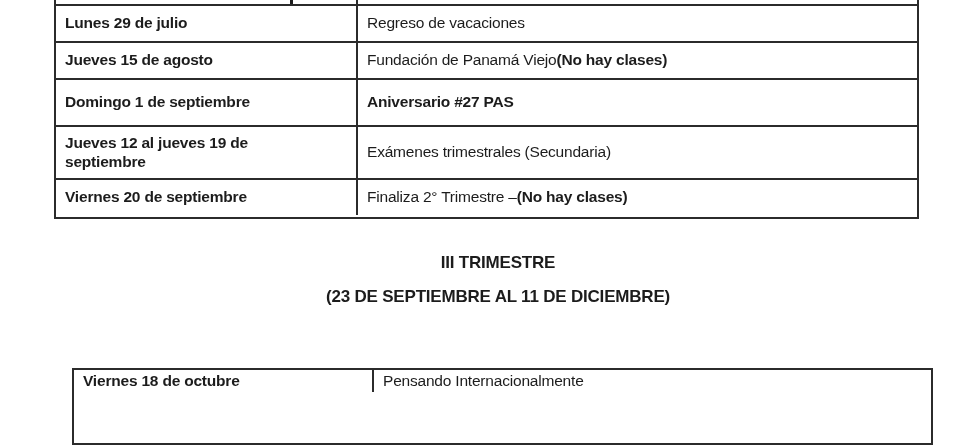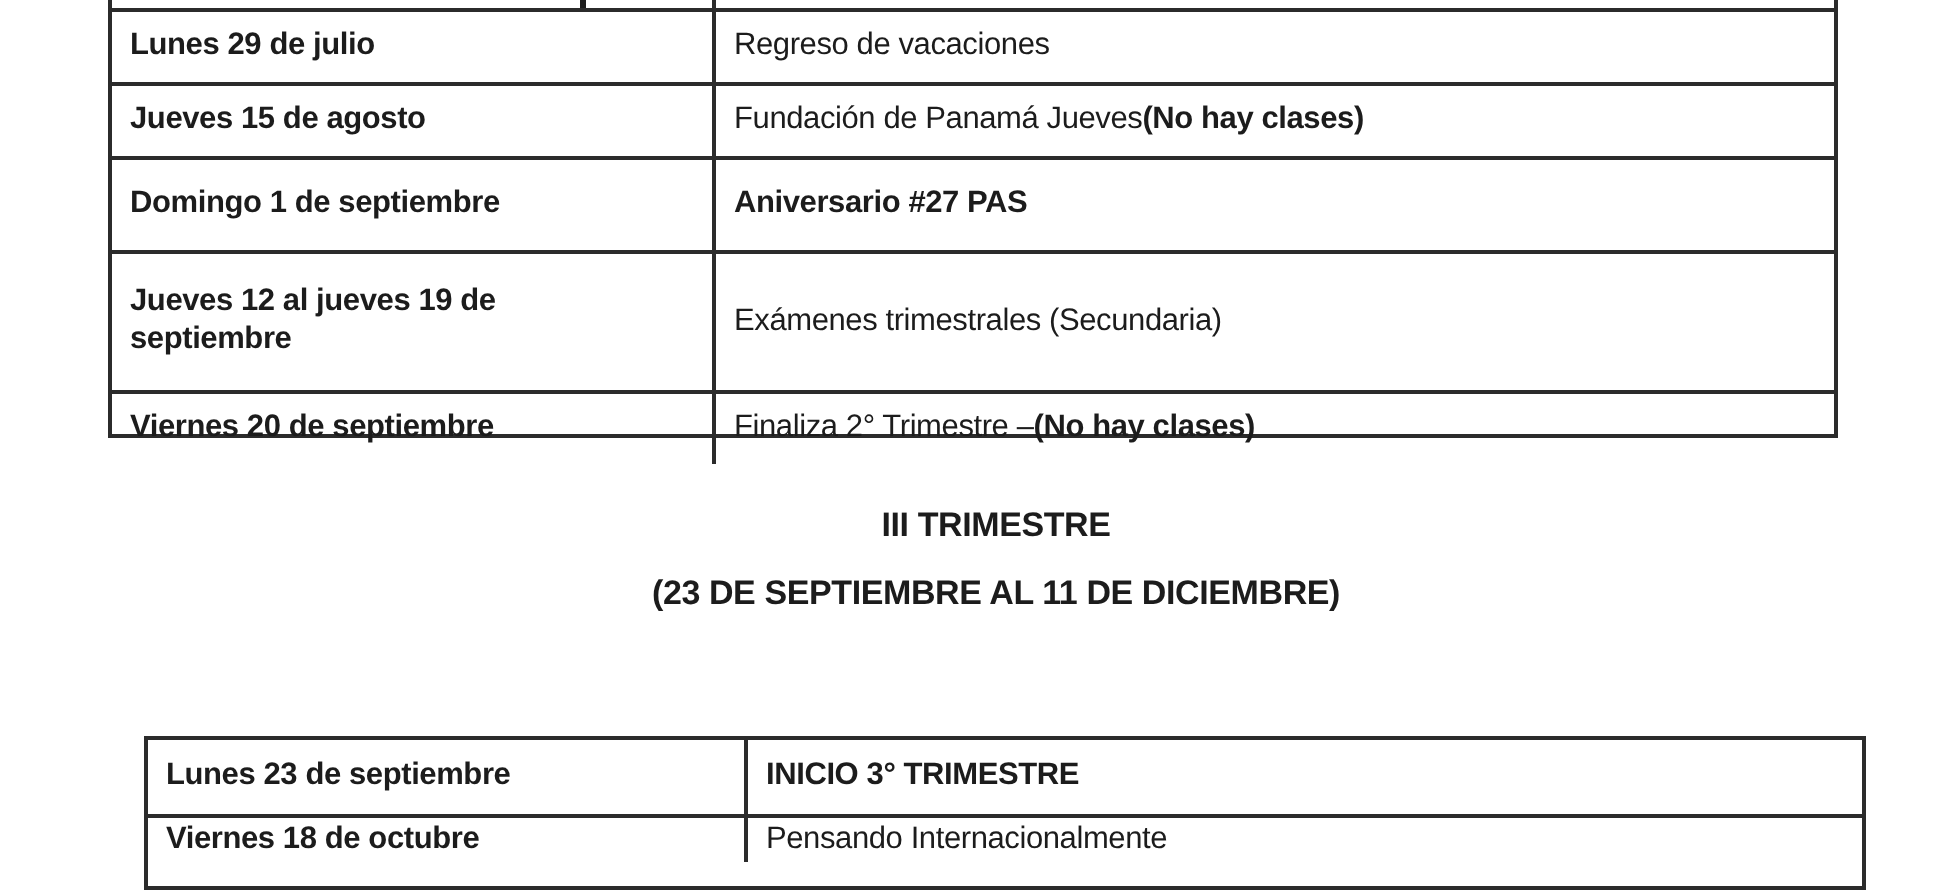--- a/index.html
+++ b/index.html
@@ -49,21 +49,21 @@
   .cell .b { font-weight: bold; }
 
   
   .cell.date.wrap { white-space: normal; }
   .cell.date.wrap span { display: block; width: 218px; }
 
   
   .h-partial { height: 35px; }
   .h37 { height: 37px; }
   .h47 { height: 47px; }
-  .h55 { height: 70px; }
+  .h55 { height: 53px; }
   .h35 { height: 35px; text-align: center; }
   .h39 { height: 39px; }
   .h34 { height: 22px; }
 
   
   #table-1 {
     left: 54px;
     top: -31px;
     width: 865px;
     height: 250px;
@@ -121,21 +121,21 @@
     <div class="cell event">
       <span>Regreso de vacaciones</span>
     </div>
   </div>
 
   <div class="trow h37">
     <div class="cell date">
       <span>Jueves 15 de agosto</span>
     </div>
     <div class="cell event">
-      <span>Fundación de Panamá Jueves </span>
+      <span>Fundación de Panamá Viejo </span>
       <span class="b">(No hay clases)</span>
     </div>
   </div>
 
   <div class="trow h47">
     <div class="cell date">
       <span>Domingo 1 de septiembre</span>
     </div>
     <div class="cell event">
       <span class="b">Aniversario #27 PAS</span>
@@ -163,28 +163,20 @@
 
 </div>
 
 <div id="trimester-heading">
   <div>III TRIMESTRE</div>
   <div>(23 DE SEPTIEMBRE AL 11 DE DICIEMBRE)</div>
 </div>
 
 <div id="table-2" class="doc-table t2">
 
-  <div class="trow h39">
-    <div class="cell date">
-      <span>Lunes 23 de septiembre</span>
-    </div>
-    <div class="cell event">
-      <span class="b">INICIO 3° TRIMESTRE</span>
-    </div>
-  </div>
 
   <div class="trow h34 last">
     <div class="cell date">
       <span>Viernes 18 de octubre</span>
     </div>
     <div class="cell event">
       <span>Pensando Internacionalmente</span>
     </div>
   </div>
 

